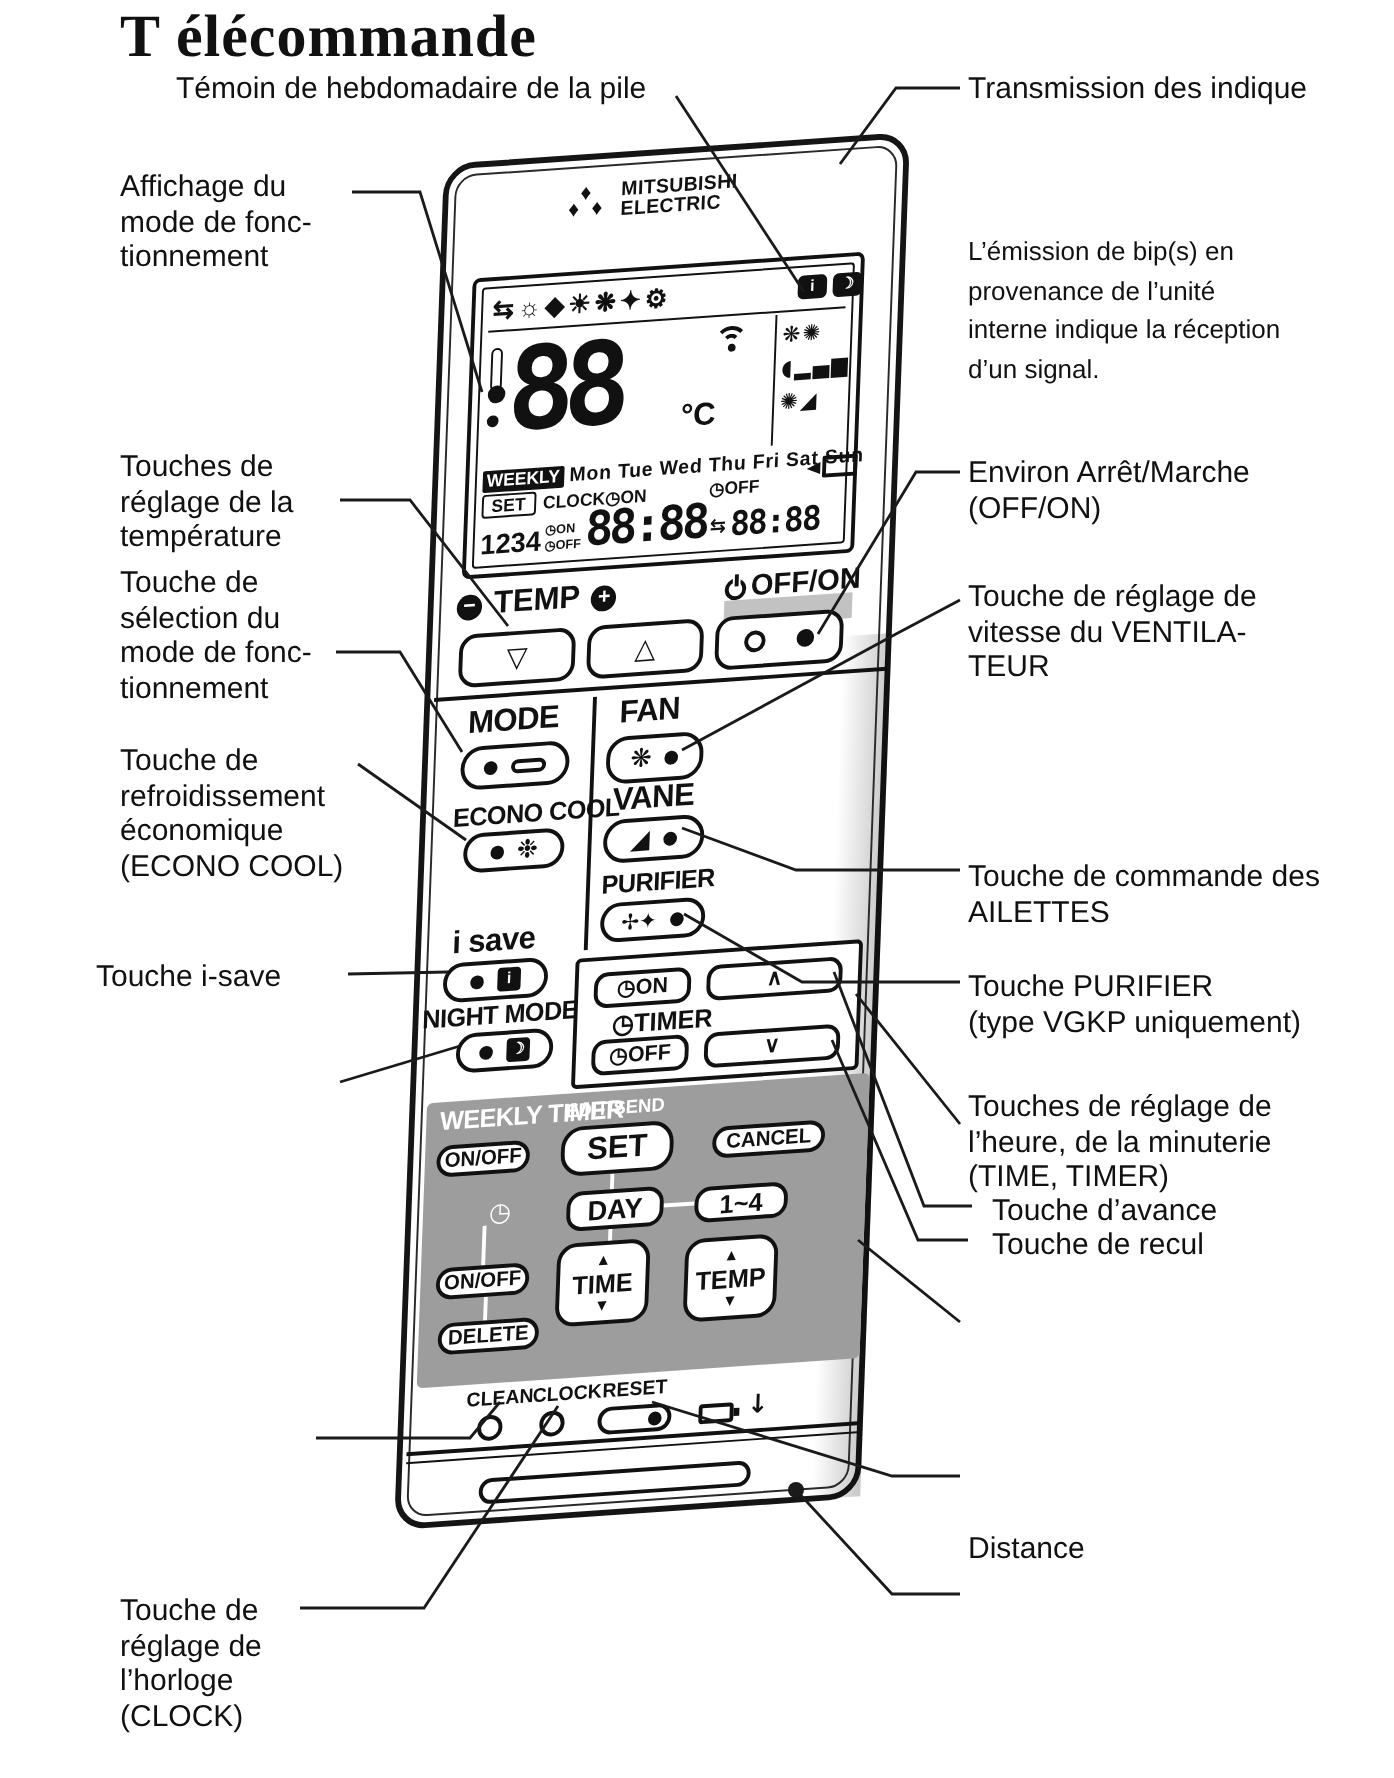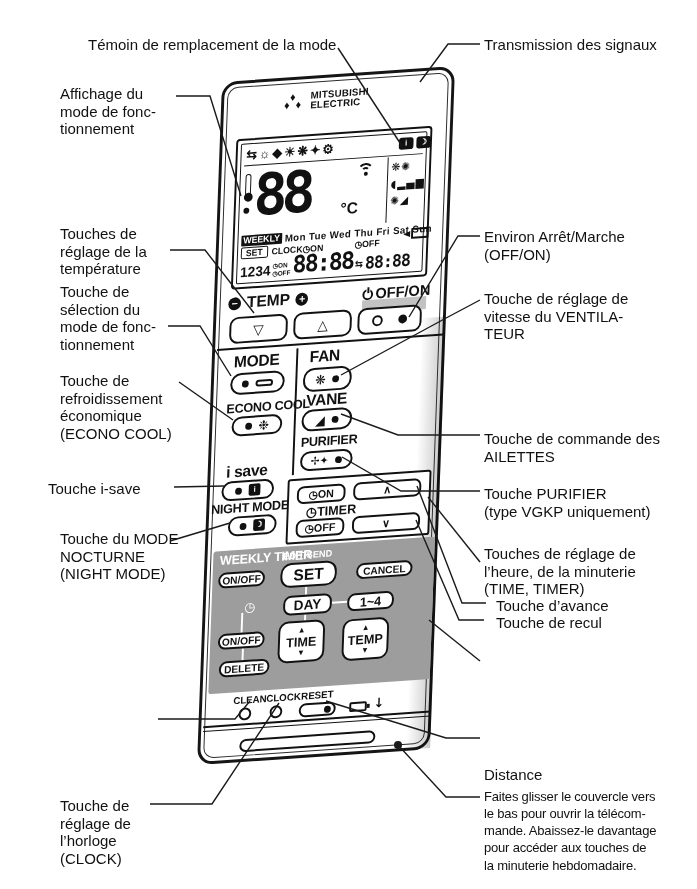--- a/index.html
+++ b/index.html
@@ -106,68 +106,65 @@
   .cover-l2{position:absolute;left:2px;top:653px;width:234px;border-top:1px solid #111}
   .slot{position:absolute;left:40px;top:664px;width:140px;height:13px;border:2px solid #111;border-radius:7px}
   
   .leads{position:absolute;left:0;top:0;pointer-events:none}
 </style>
 </head>
 <body>
 
 <div class="page">
 
-
-  <div class="callout" style="left:88px;top:36px">Témoin de remplacement de la mode</div>
-
-  <div class="callout" style="left:484px;top:36px">Transmission des signaux</div>
+  <div class="title">T élécommande</div>
+
+  <div class="callout" style="left:88px;top:36px">Témoin de hebdomadaire de la pile</div>
+
+  <div class="callout" style="left:484px;top:36px">Transmission des indique</div>
+  <div class="smallnote abs" style="left:484px;top:116px">L’émission de bip(s) en
+provenance de l’unité
+interne indique la réception
+d’un signal.</div>
 
   <div class="callout" style="left:60px;top:85px">Affichage du
 mode de fonc-
 tionnement</div>
   <div class="callout" style="left:60px;top:225px">Touches de
 réglage de la
 température</div>
   <div class="callout" style="left:60px;top:283px">Touche de
 sélection du
 mode de fonc-
 tionnement</div>
   <div class="callout" style="left:60px;top:372px">Touche de
 refroidissement
 économique
 (ECONO COOL)</div>
   <div class="callout" style="left:48px;top:480px">Touche i-save</div>
-  <div class="callout" style="left:60px;top:530px">Touche du MODE
-NOCTURNE
-(NIGHT MODE)</div>
   <div class="callout" style="left:60px;top:797px">Touche de
 réglage de
 l’horloge
 (CLOCK)</div>
 
   <div class="callout" style="left:484px;top:228px">Environ Arrêt/Marche
 (OFF/ON)</div>
   <div class="callout" style="left:484px;top:290px">Touche de réglage de
 vitesse du VENTILA-
 TEUR</div>
   <div class="callout" style="left:484px;top:430px">Touche de commande des
 AILETTES</div>
   <div class="callout" style="left:484px;top:485px">Touche PURIFIER
 (type VGKP uniquement)</div>
   <div class="callout" style="left:484px;top:545px">Touches de réglage de
 l’heure, de la minuterie
 (TIME, TIMER)</div>
   <div class="callout" style="left:496px;top:597px">Touche d’avance</div>
   <div class="callout" style="left:496px;top:614px">Touche de recul</div>
   <div class="callout" style="left:484px;top:766px">Distance</div>
-  <div class="cnote abs" style="left:484px;top:788px">Faites glisser le couvercle vers
-le bas pour ouvrir la télécom-
-mande. Abaissez-le davantage
-pour accéder aux touches de
-la minuterie hebdomadaire.</div>
 
   <div class="remote">
     <div class="side-shade"></div>
     <div class="inner-frame"></div>
 
     <div class="brand">
       <span class="tri-diamond">
         <i style="left:6px;top:0">♦</i>
           <i style="left:0;top:8px">♦</i>
           <i style="left:12px;top:8px">♦</i>

